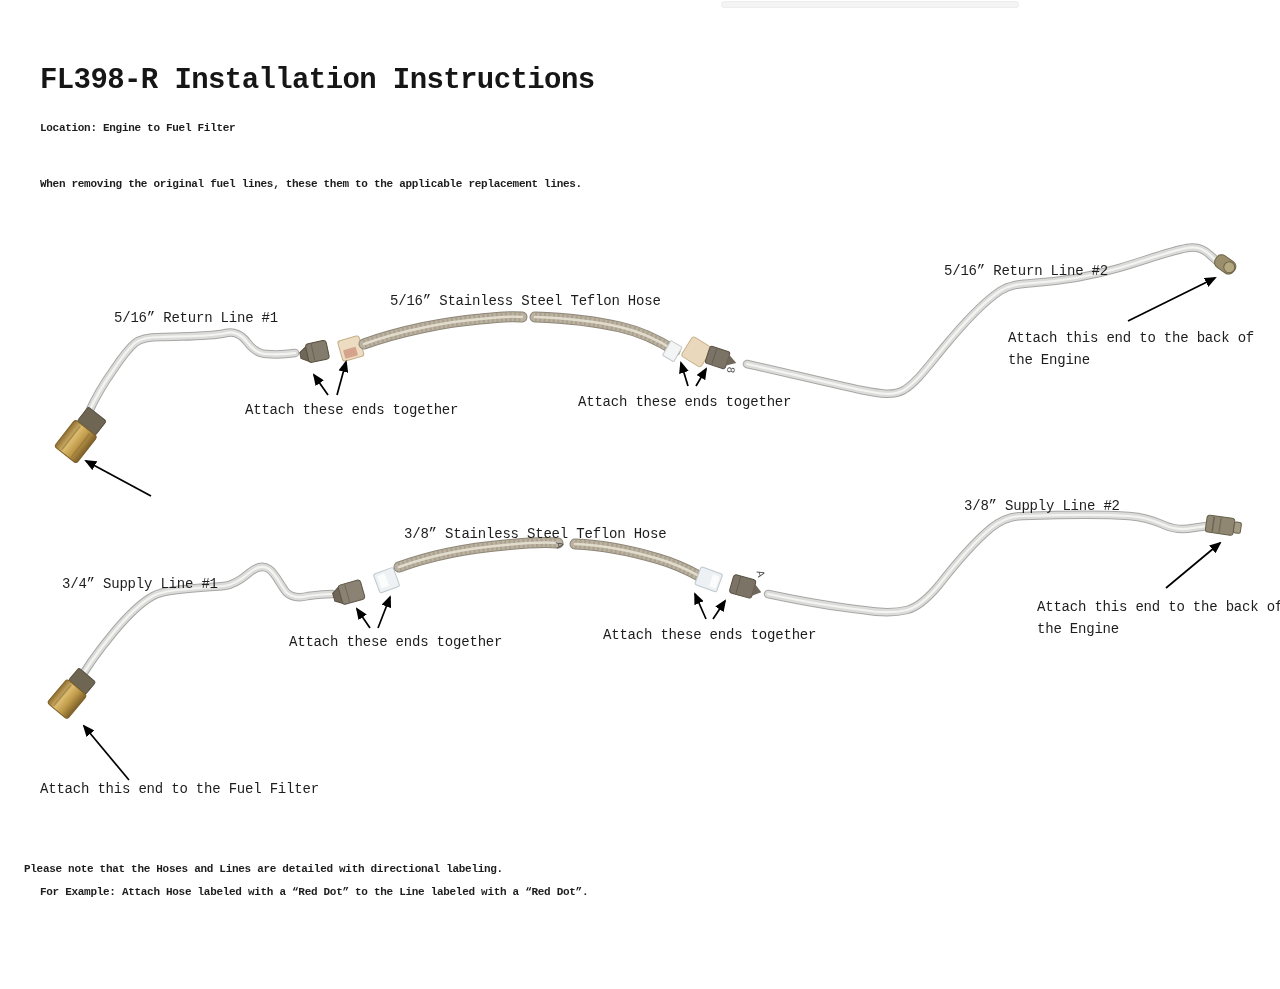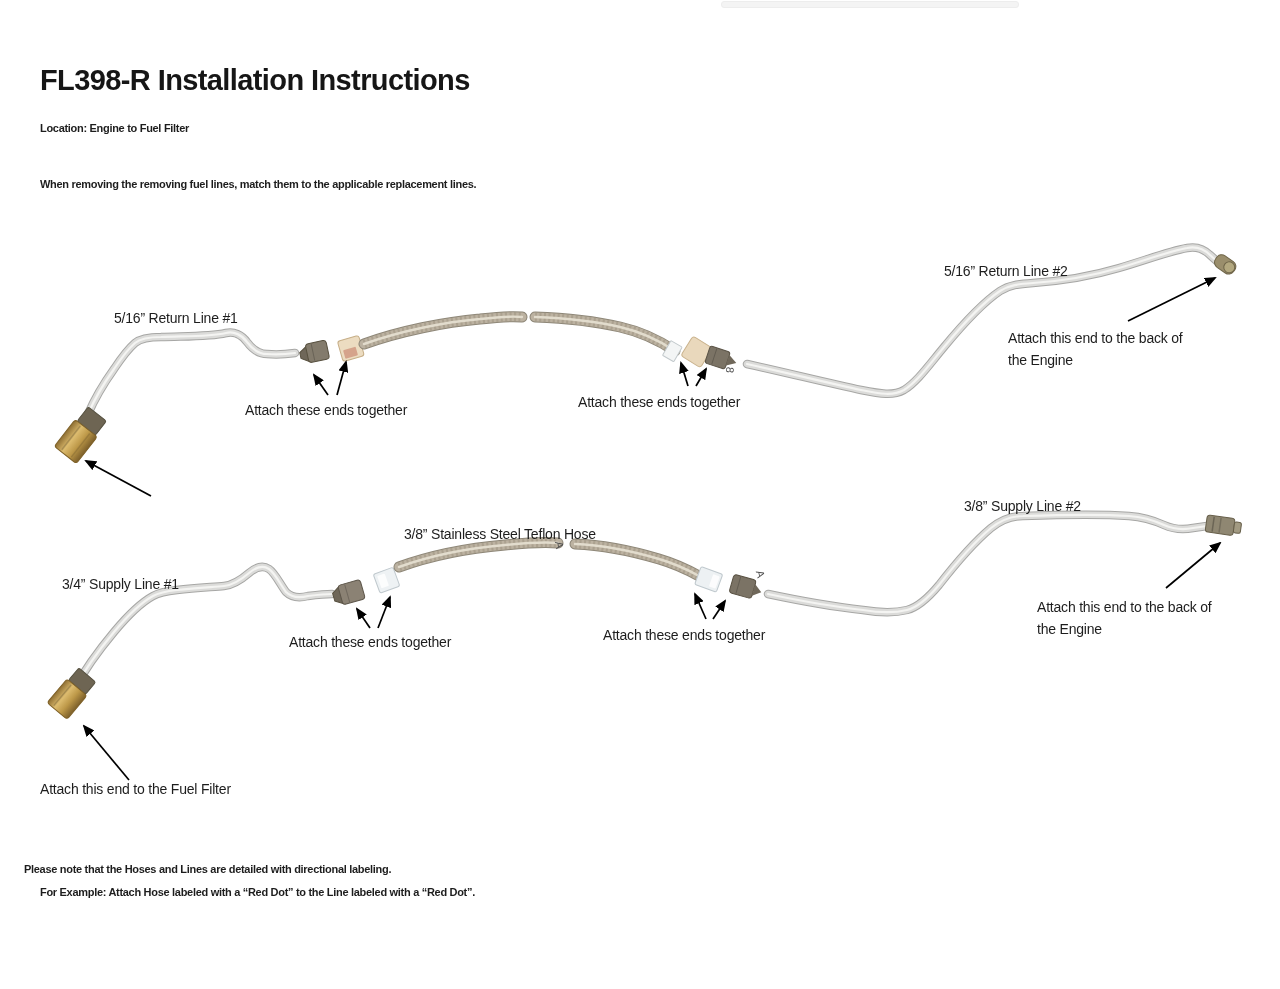--- a/index.html
+++ b/index.html
@@ -1,18 +1,18 @@
 <!DOCTYPE html>
 <html><head>
 <meta charset="utf-8">
 <style>
   html,body { margin:0; padding:0; background:#ffffff; }
   .sheet {
     position:relative; width:1280px; height:989px; background:#ffffff;
-    font-family:Liberation Sans, sans-serif; color:#1d1d1d; overflow:hidden;
+    font-family:Liberation Mono, monospace; color:#1d1d1d; overflow:hidden;
   }
   .topbar {
     position:absolute; left:721px; top:1px; width:296px; height:5px;
     background:#f4f4f4; border:1px solid #ededed; border-radius:3px;
   }
   .title {
     position:absolute; left:40px; top:64px; margin:0;
     font-size:29px; font-weight:bold; letter-spacing:-0.6px; color:#161616;
     white-space:nowrap;
   }
@@ -32,21 +32,21 @@
 </style>
 </head>
 <body>
 
 <div class="sheet">
 
   <div class="topbar"></div>
 
   <h1 class="title">FL398-R Installation Instructions</h1>
   <div class="lbl b" style="left:40px; top:117px;">Location: Engine to Fuel Filter</div>
-  <div class="lbl b" style="left:40px; top:173px;">When removing the removing fuel lines, match them to the applicable replacement lines.</div>
+  <div class="lbl b" style="left:40px; top:173px;">When removing the original fuel lines, these them to the applicable replacement lines.</div>
 
   <svg class="diagram" width="1280" height="989" viewBox="0 0 1280 989">
     <defs>
       <marker id="ah" markerWidth="12" markerHeight="10" refX="10" refY="5" orient="auto" markerUnits="userSpaceOnUse">
         <path d="M0,0 L12,5 L0,10 z" fill="#000"></path>
       </marker>
       <linearGradient id="brassGrad" x1="0" y1="0" x2="1" y2="0">
         <stop offset="0" stop-color="#8f6f33"></stop>
         <stop offset="0.35" stop-color="#dcbb6e"></stop>
         <stop offset="0.65" stop-color="#bd9848"></stop>
@@ -175,20 +175,21 @@
 
     <path class="arrow" marker-end="url(#ah)" d="M 129,780 L 84,726"></path>
     <path class="arrow" marker-end="url(#ah)" d="M 370,628 L 357,609"></path>
     <path class="arrow" marker-end="url(#ah)" d="M 378,628 L 390,597"></path>
     <path class="arrow" marker-end="url(#ah)" d="M 706,619 L 695,594"></path>
     <path class="arrow" marker-end="url(#ah)" d="M 713,619 L 725,601"></path>
     <path class="arrow" marker-end="url(#ah)" d="M 1166,588 L 1220,543"></path>
   </svg>
 
   <div class="lbl" style="left:114px; top:307px;">5/16” Return Line #1</div>
+  <div class="lbl" style="left:390px; top:290px;">5/16” Stainless Steel Teflon Hose</div>
   <div class="lbl" style="left:944px; top:260px;">5/16” Return Line #2</div>
   <div class="lbl" style="left:245px; top:399px;">Attach these ends together</div>
   <div class="lbl" style="left:578px; top:391px;">Attach these ends together</div>
   <div class="lbl two-line" style="left:1008px; top:327px;">
     <div>Attach this end to the back of</div>
     <div>the Engine</div>
   </div>
   <div class="mark" style="left:727px; top:364px; transform:rotate(97deg);">8</div>
 
   <div class="lbl" style="left:62px; top:573px;">3/4” Supply Line #1</div>

